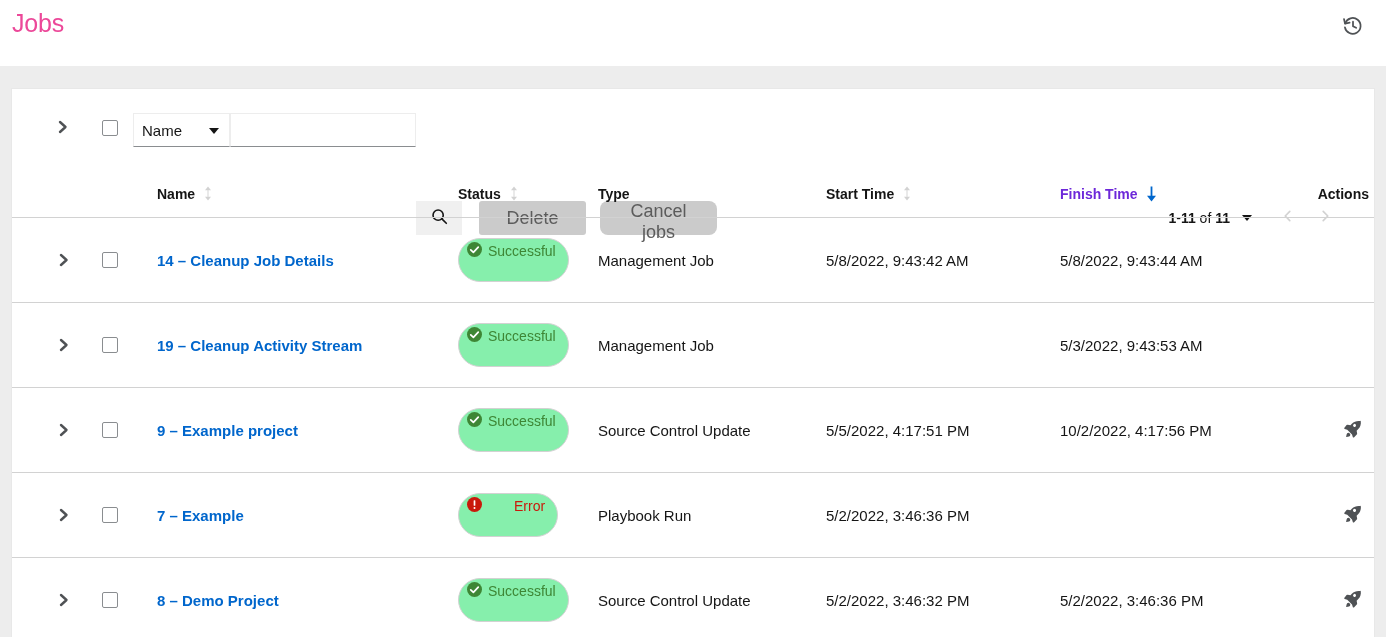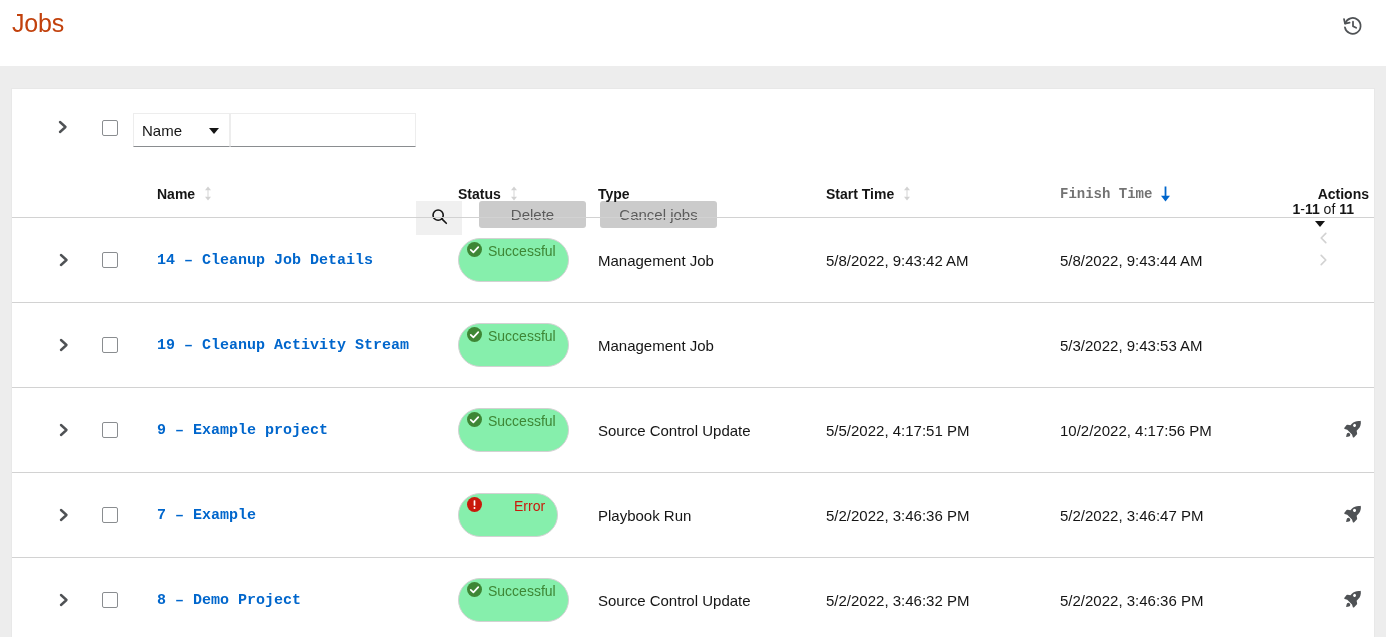--- a/index.html
+++ b/index.html
@@ -24,21 +24,21 @@
     height: 66px;
     background: #ffffff;
     box-sizing: border-box;
   }
   .page-title {
     position: absolute;
     left: 12px;
     top: 9px;
     font-size: 25px;
     font-weight: 400;
-    color: #c2410c;
+    color: #ec4899;
     letter-spacing: -0.2px;
   }
   .header-actions {
     position: absolute;
     right: 18px;
     top: 11px;
     width: 30px;
     height: 30px;
     display: flex;
     align-items: center;
@@ -160,43 +160,42 @@
     display: flex;
     align-items: center;
     justify-content: center;
     cursor: pointer;
     box-sizing: border-box;
   }
 
   .btn-disabled {
     position: absolute;
     top: 112px;
-    height: 27px;
+    height: 34px;
     background: #cbcbcb;
     color: #5c5c5c;
     border: none;
     border-radius: 3px;
-    font-size: 15px;
+    font-size: 18px;
     font-family: "Liberation Sans", sans-serif;
     cursor: default;
     padding: 0 16px;
     box-sizing: border-box;
   }
   #delete-btn { left: 467px; width: 107px; }
-  #cancel-btn { left: 588px; width: 117px; }
+  #cancel-btn { left: 588px; width: 117px; border-radius: 8px; }
 
   .pagination {
     position: absolute;
-    right: 20px;
+    right: 32px;
     top: 112px;
     height: 34px;
     display: flex;
     align-items: center;
     gap: 4px;
-    flex-direction: column;
   }
   .pg-text {
     font-size: 14px;
     color: #151515;
     white-space: nowrap;
   }
   .pg-text b { font-weight: 700; }
   .pg-caret {
     width: 0; height: 0;
     border-left: 5px solid transparent;
@@ -249,30 +248,29 @@
   .c-start   { left: 814px; width: 225px; }
   .c-finish  { left: 1048px; width: 235px; }
   .c-actions { left: 1293px; width: 64px; justify-content: flex-end; }
 
   .row.head .cell {
     font-size: 14px;
     font-weight: 700;
     color: #151515;
     gap: 8px;
   }
-  .row.head .cell.sorted { color: #737373; font-family: Liberation Mono, monospace; }
+  .row.head .cell.sorted { color: #6d28d9; }
   .sort-arrows { display: inline-flex; cursor: pointer; }
 
   .job-link {
     font-size: 15px;
     font-weight: 700;
     color: #0066cc;
     text-decoration: none;
     cursor: pointer;
-    font-family: Liberation Mono, monospace;
   }
 
   .badge {
     display: inline-flex;
     align-items: center;
     gap: 6px;
     border: 1px solid #d2d2d2;
     border-radius: 30px;
     padding: 3px 12px 21px 8px;
     font-size: 14px;
@@ -536,21 +534,20 @@
               <span><svg width="15" height="15" viewBox="0 0 16 16">
                   <circle cx="8" cy="8" r="8" fill="#c9190b"></circle>
                   <rect x="7.1" y="3.4" width="1.8" height="6" fill="#fff" rx="0.7"></rect>
                   <circle cx="8" cy="11.7" r="1.05" fill="#fff"></circle>
                 </svg></span>
               <span>Error</span>
             </span>
           </div>
           <div class="cell c-type">Playbook Run</div>
           <div class="cell c-start">5/2/2022, 3:46:36 PM</div>
-          <div class="cell c-finish">5/2/2022, 3:46:47 PM</div>
           <div class="cell c-actions">
             <span class="rocket-btn">
               <span><svg width="20" height="20" viewBox="0 0 24 24" fill="#4f5255">
                   <path d="M21.6 2.4c-3.6-.5-7.2.7-9.8 3.3l-1.7 1.7-3.2-.6a1.6 1.6 0 0 0-1.4.45L2.9 10.6c-.4.4-.25 1.1.3 1.3l3.1 1.05 5.7 5.7 1.05 3.1c.2.55.9.7 1.3.3l3.35-3.35c.36-.36.53-.88.45-1.4l-.6-3.2 1.7-1.7c2.6-2.6 3.8-6.2 3.3-9.8a.55.55 0 0 0-.45-.45zM16.3 8.9a1.75 1.75 0 1 1-2.5-2.45 1.75 1.75 0 0 1 2.5 2.45z"></path>
                   <path d="M6.2 17.1c-.9.9-1.2 4.5-1.2 4.5s3.6-.3 4.5-1.2a2.35 2.35 0 0 0-3.3-3.3z"></path>
                 </svg></span>
             </span>
           </div>
         </div>
         <div class="row">

